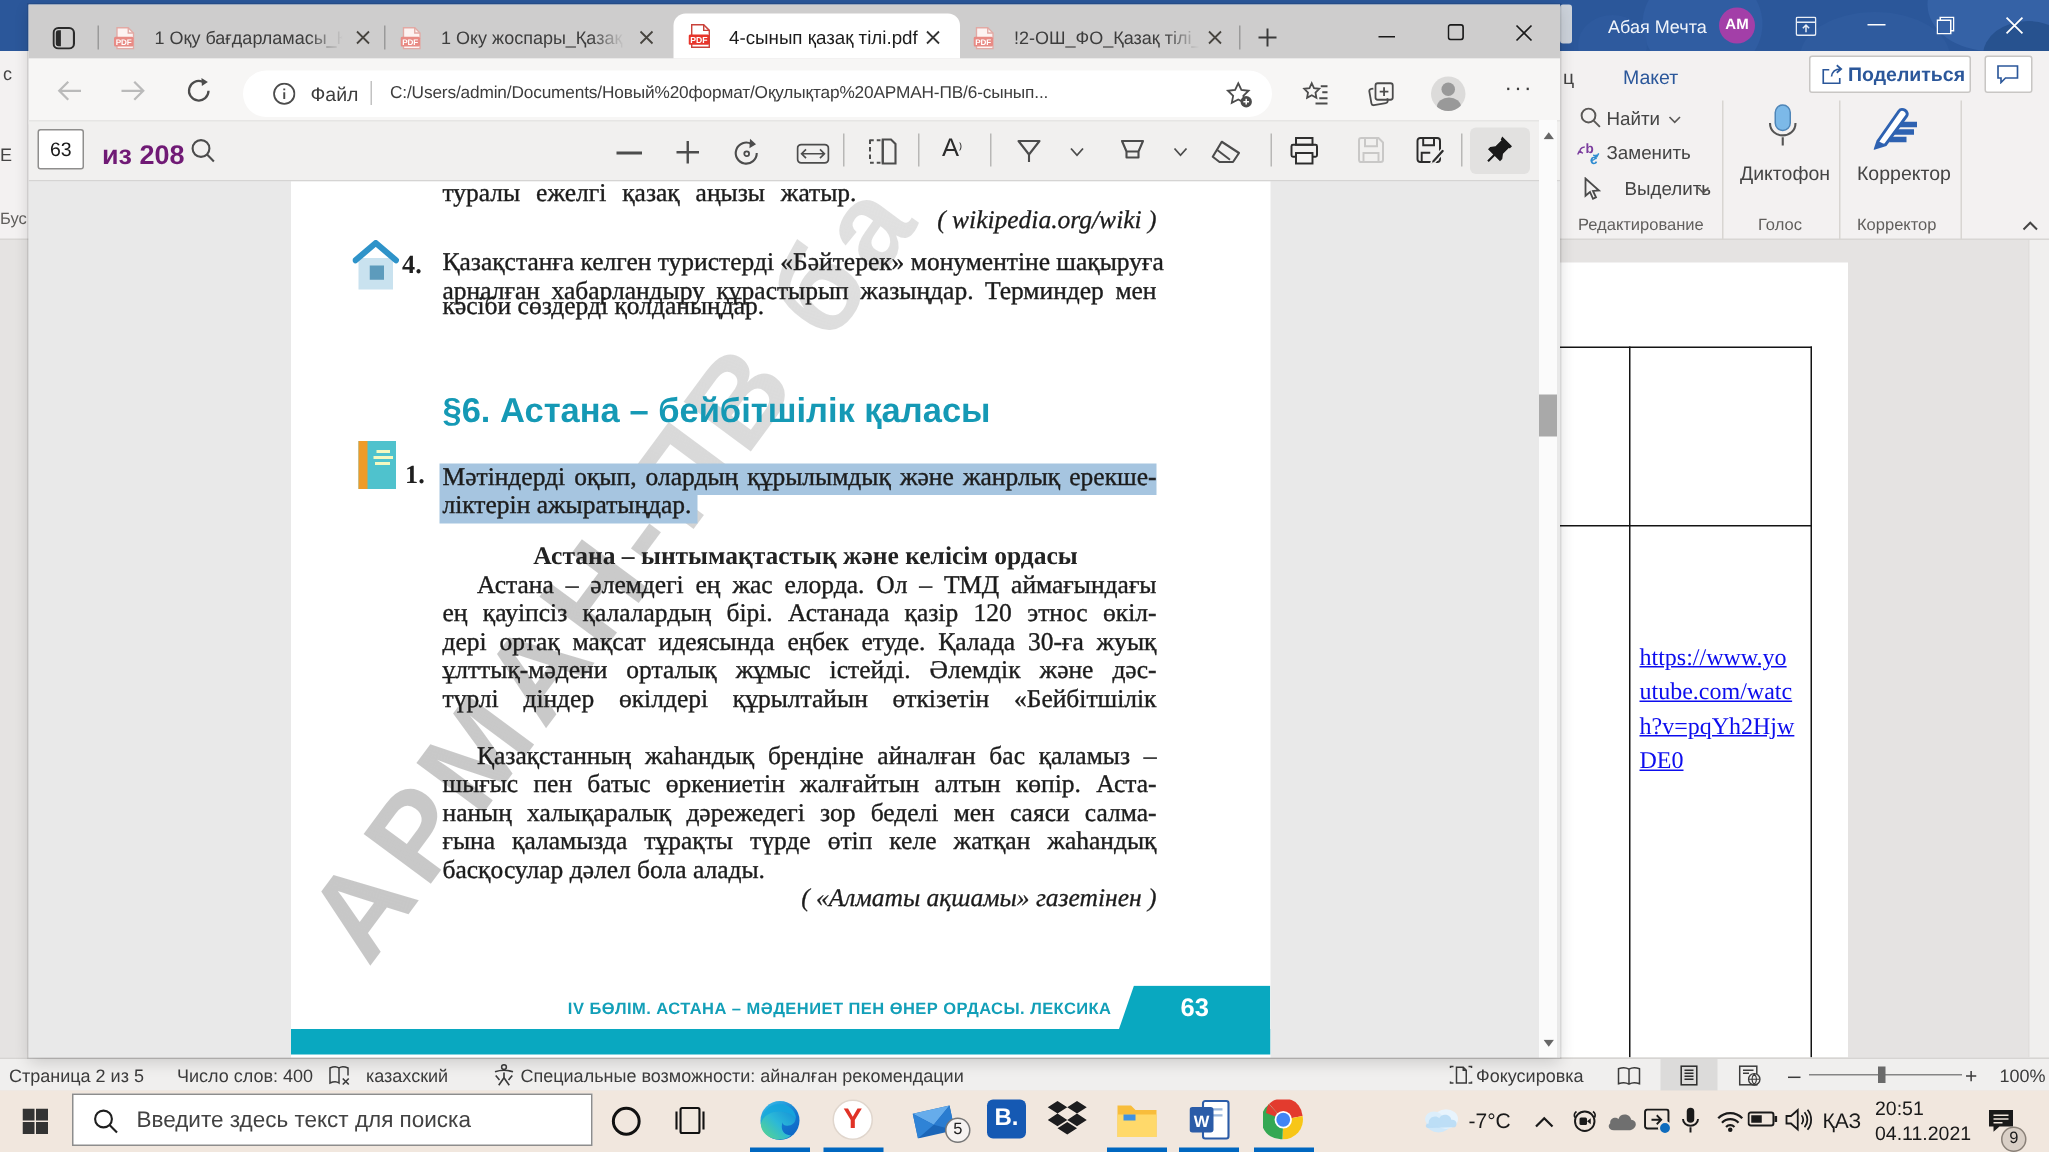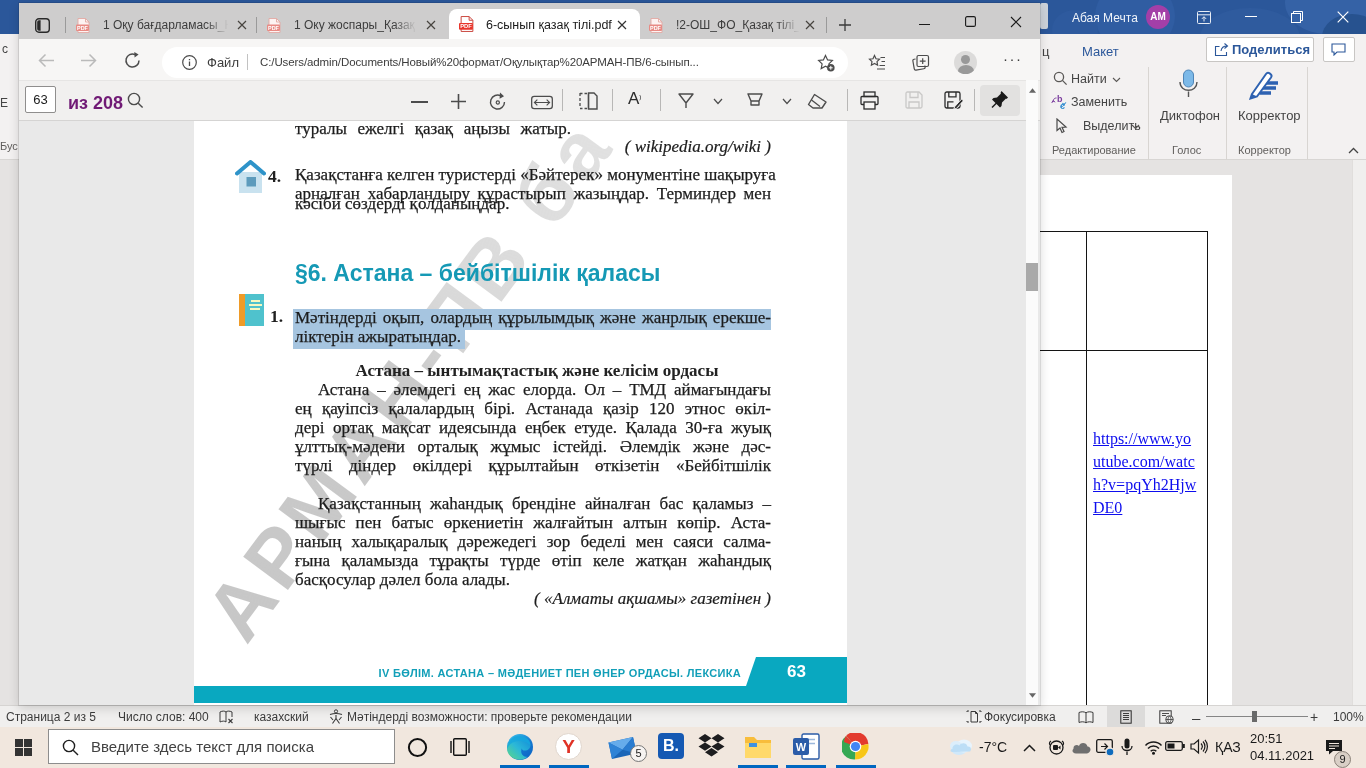--- a/index.html
+++ b/index.html
@@ -137,26 +137,26 @@
 
     <div class="abs" style="left:1352px;top:0;width:14px;height:545px;background:#f0efee;border-left:1px solid #e0dedc;box-sizing:border-box;"></div>
   </div>
   <div id="wstatus" class="abs">
     <div class="abs" style="left:6px;top:4px;">Страница 2 из 5</div>
     <div class="abs" style="left:118px;top:4px;">Число слов: 400</div>
     <svg class="abs" style="left:219px;top:4px;" width="15" height="14" viewBox="0 0 15 14">
         <path d="M1 2 C3.5 0.8 5.5 0.8 7 2 L7 12 C5.5 10.8 3.5 10.8 1 12 Z M7 2 C8.5 0.8 10.5 0.8 13 2 L13 7" fill="none" stroke="#3b3b3b" stroke-width="1"></path>
         <path d="M9.5 9 L13.5 13 M13.5 9 L9.5 13" stroke="#3b3b3b" stroke-width="1.1"></path>
       </svg>
-    <div class="abs" style="left:254px;top:4px;">казахский</div>
+    <div class="abs" style="left:244px;top:4px;">казахский</div>
     <svg class="abs" style="left:328px;top:3px;" width="16" height="16" viewBox="0 0 16 16">
         <circle cx="8" cy="2.4" r="1.6" fill="none" stroke="#3b3b3b"></circle>
         <path d="M2 5.5 C6 4.2 10 4.2 14 5.5 M8 6 L8 9.5 M8 9.5 L4.5 14.5 M8 9.5 L11.5 14.5 M2.5 8 L5 11 M13.5 8 L11 11" fill="none" stroke="#3b3b3b" stroke-width="1.1"></path>
       </svg>
-    <div class="abs" style="left:347px;top:4px;">Мәтіндерді возможности: проверьте рекомендации</div>
+    <div class="abs" style="left:347px;top:4px;">Специальные возможности: айналған рекомендации</div>
     <svg class="abs" style="left:966px;top:4px;" width="16" height="14" viewBox="0 0 16 14">
         <path d="M1 2 L1 1 L3 1 M1 11 L1 12 L3 12 M13 1 L15 1 L15 2 M13 12 L15 12 L15 11" fill="none" stroke="#3b3b3b"></path>
         <path d="M5 1.5 L9.5 1.5 L11.5 3.5 L11.5 12 L5 12 Z M9.5 1.5 L9.5 3.5 L11.5 3.5" fill="none" stroke="#3b3b3b"></path>
       </svg>
     <div class="abs" style="left:984px;top:4px;">Фокусировка</div>
     <svg class="abs" style="left:1078px;top:5px;" width="16" height="13" viewBox="0 0 16 13">
         <path d="M1 1.5 C3.5 0.5 6 0.5 8 1.8 C10 0.5 12.5 0.5 15 1.5 L15 11.5 C12.5 10.5 10 10.5 8 11.8 C6 10.5 3.5 10.5 1 11.5 Z M8 1.8 L8 11.8" fill="none" stroke="#3b3b3b"></path>
       </svg>
     <div class="abs" style="left:1107px;top:0px;width:38px;height:22px;background:#dcdbda;"></div>
     <svg class="abs" style="left:1120px;top:4px;" width="12" height="14" viewBox="0 0 12 14">
@@ -357,21 +357,21 @@
           <path d="M1 1 L9 9 M9 1 L1 9" stroke="#47443f" stroke-width="1.2"></path>
         </svg>
 
       <div class="abs" style="left:430px;top:6px;width:191px;height:30px;background:#fff;border-radius:8px 8px 0 0;"></div>
       <svg class="abs" style="left:440px;top:13px;" width="16" height="16" viewBox="0 0 15 15">
           <path d="M2 0.5 L9.5 0.5 L13 4 L13 14.5 L2 14.5 Z" fill="#fff" stroke="#c9423a" stroke-width="0.9"></path>
           <path d="M9.5 0.5 L9.5 4 L13 4" fill="none" stroke="#c9423a" stroke-width="0.9"></path>
           <rect x="0" y="6.5" width="13" height="6.5" rx="1" fill="#e8352b"></rect>
           <text x="6.5" y="11.7" font-size="5.4" font-weight="bold" fill="#fff" text-anchor="middle" font-family="Liberation Sans">PDF</text>
         </svg>
-      <div class="tabtxt" style="left:467px;color:#1b1b1b;font-size:12.5px;">6-сынып қазақ тілі.pdf</div>
+      <div class="tabtxt" style="left:467px;color:#1b1b1b;font-size:12.5px;">4-сынып қазақ тілі.pdf</div>
       <svg class="abs" style="left:598px;top:17px;" width="10" height="10" viewBox="0 0 10 10">
           <path d="M1 1 L9 9 M9 1 L1 9" stroke="#333" stroke-width="1.2"></path>
         </svg>
 
       <svg class="abs" style="left:630px;top:15px;" width="15" height="15" viewBox="0 0 15 15">
           <path d="M2 0.5 L9.5 0.5 L13 4 L13 14.5 L2 14.5 Z" fill="#fdf3f2" stroke="#e2a9a4" stroke-width="0.9"></path>
           <path d="M9.5 0.5 L9.5 4 L13 4" fill="none" stroke="#e2a9a4" stroke-width="0.9"></path>
           <rect x="0" y="6.5" width="13" height="6.5" rx="1" fill="#e88b85"></rect>
           <text x="6.5" y="11.7" font-size="5.4" font-weight="bold" fill="#fff" text-anchor="middle" font-family="Liberation Sans">PDF</text>
         </svg>

